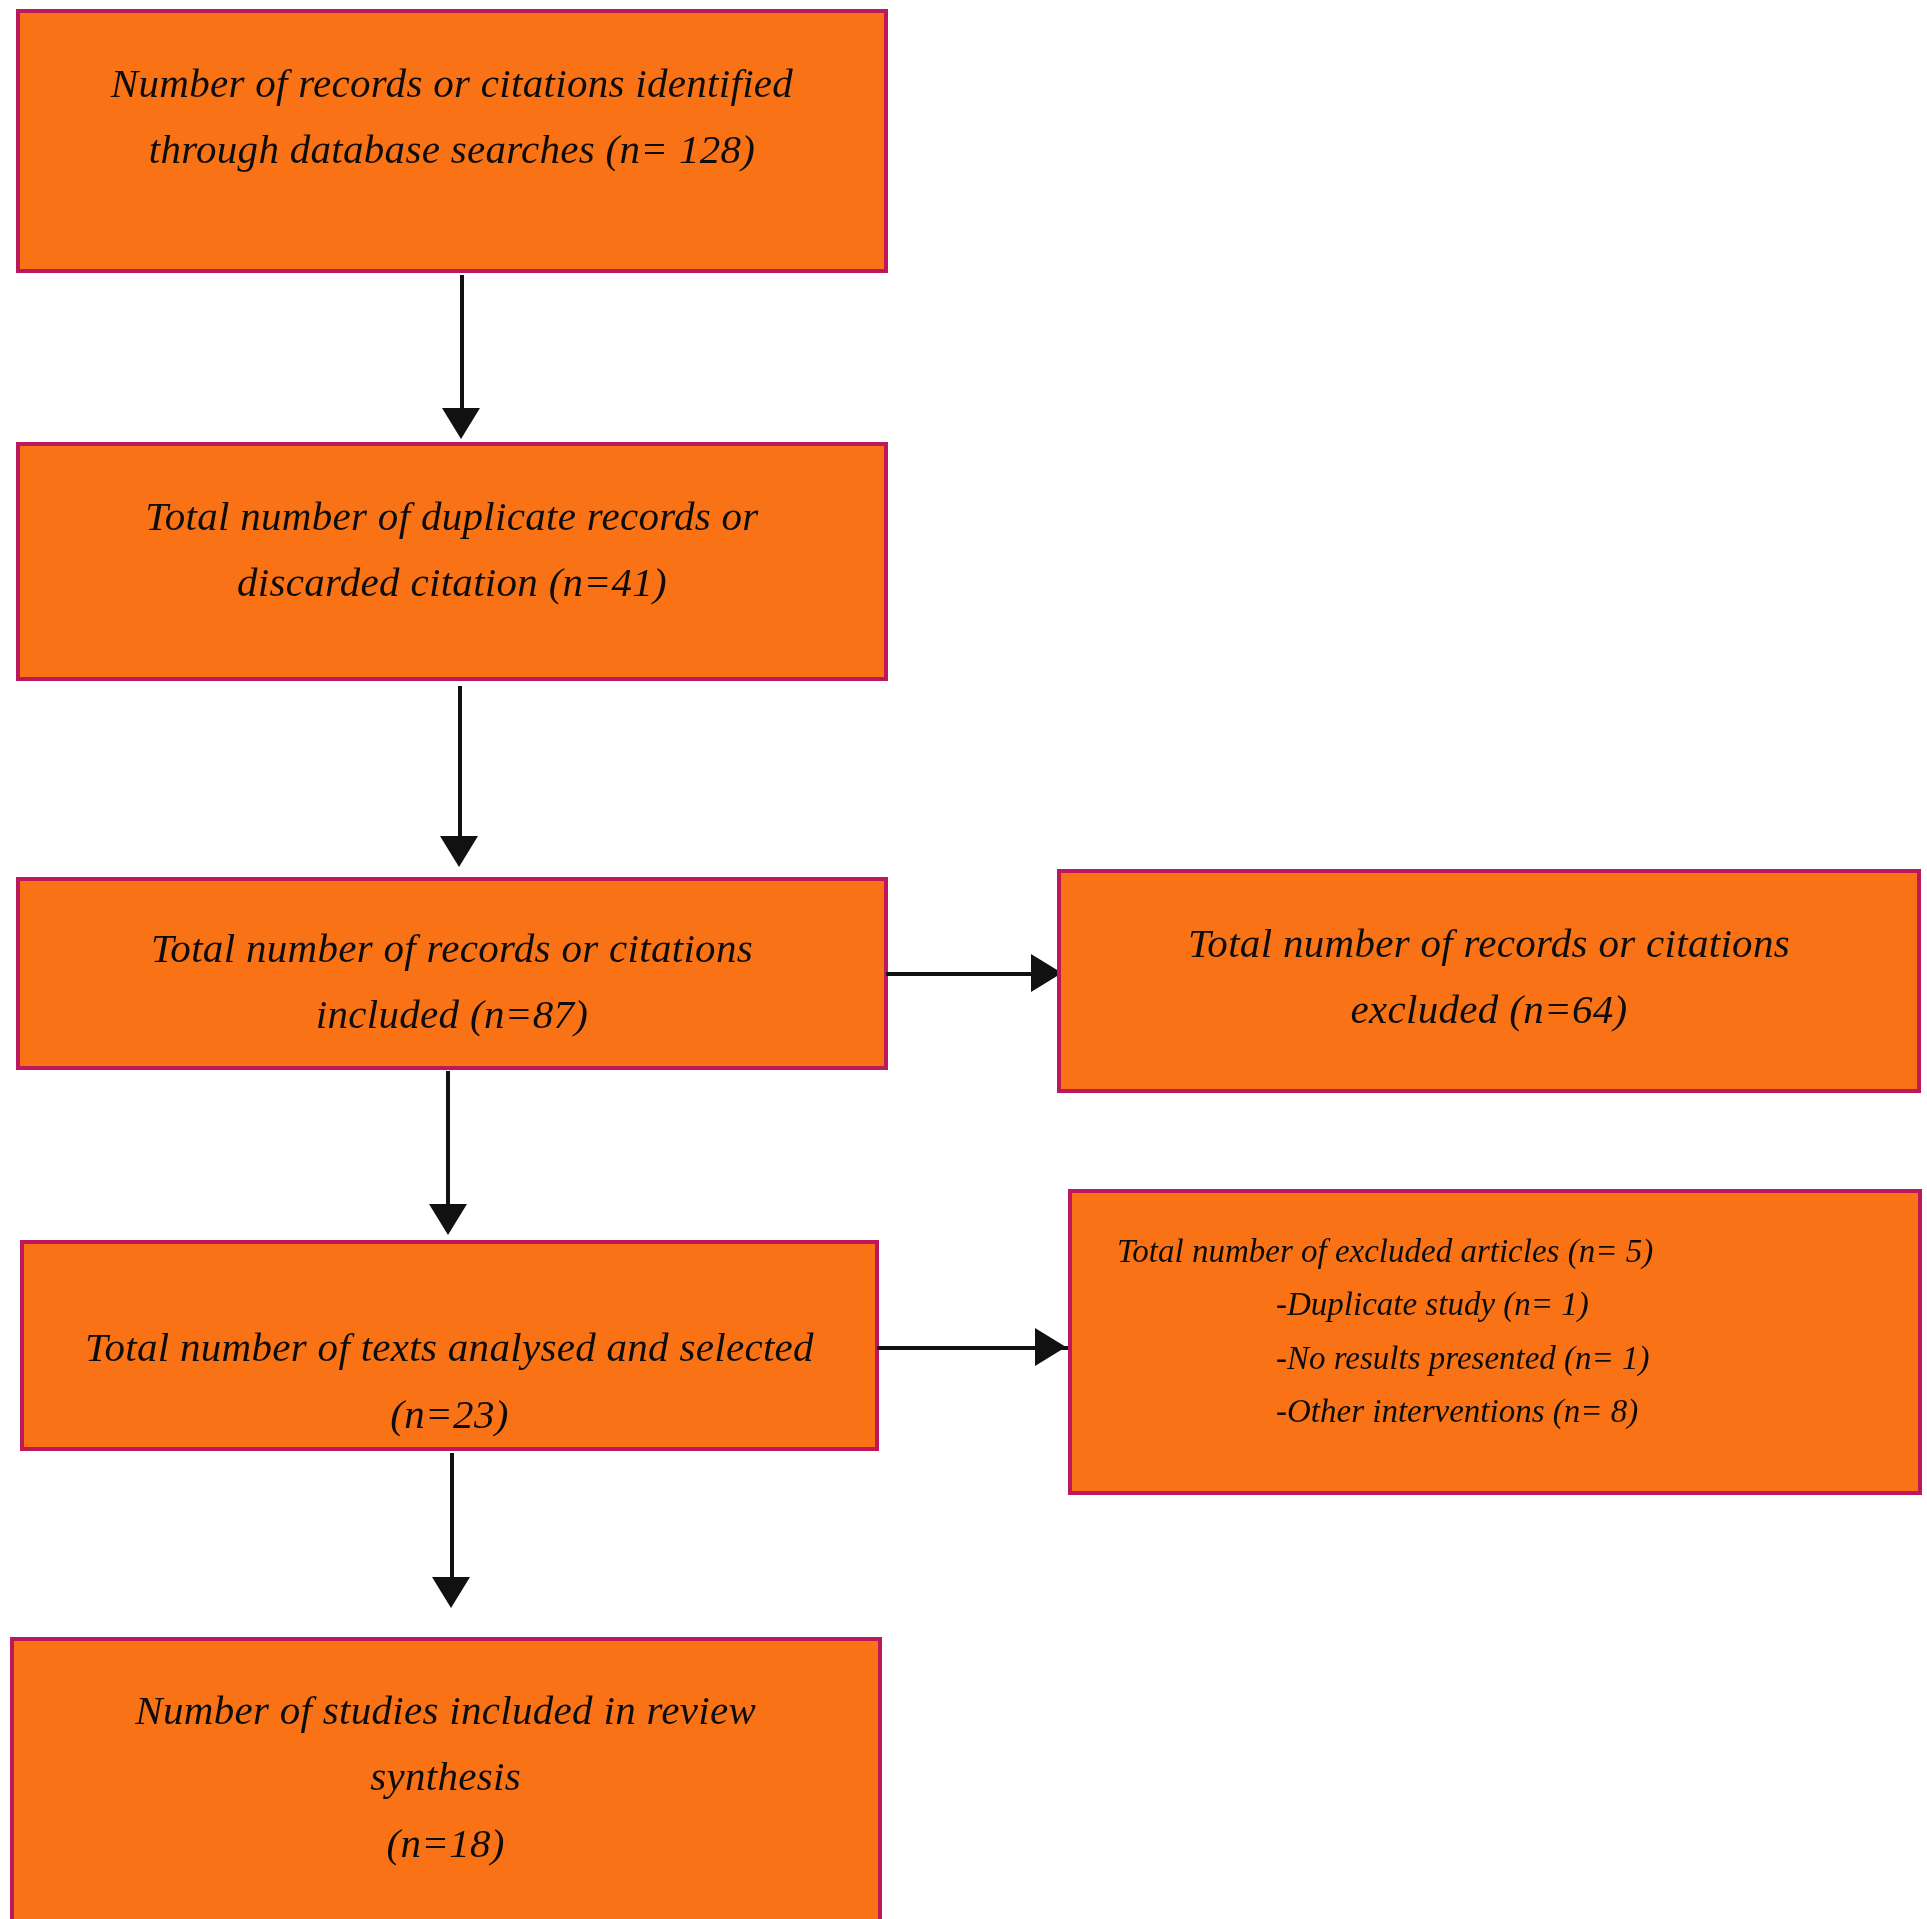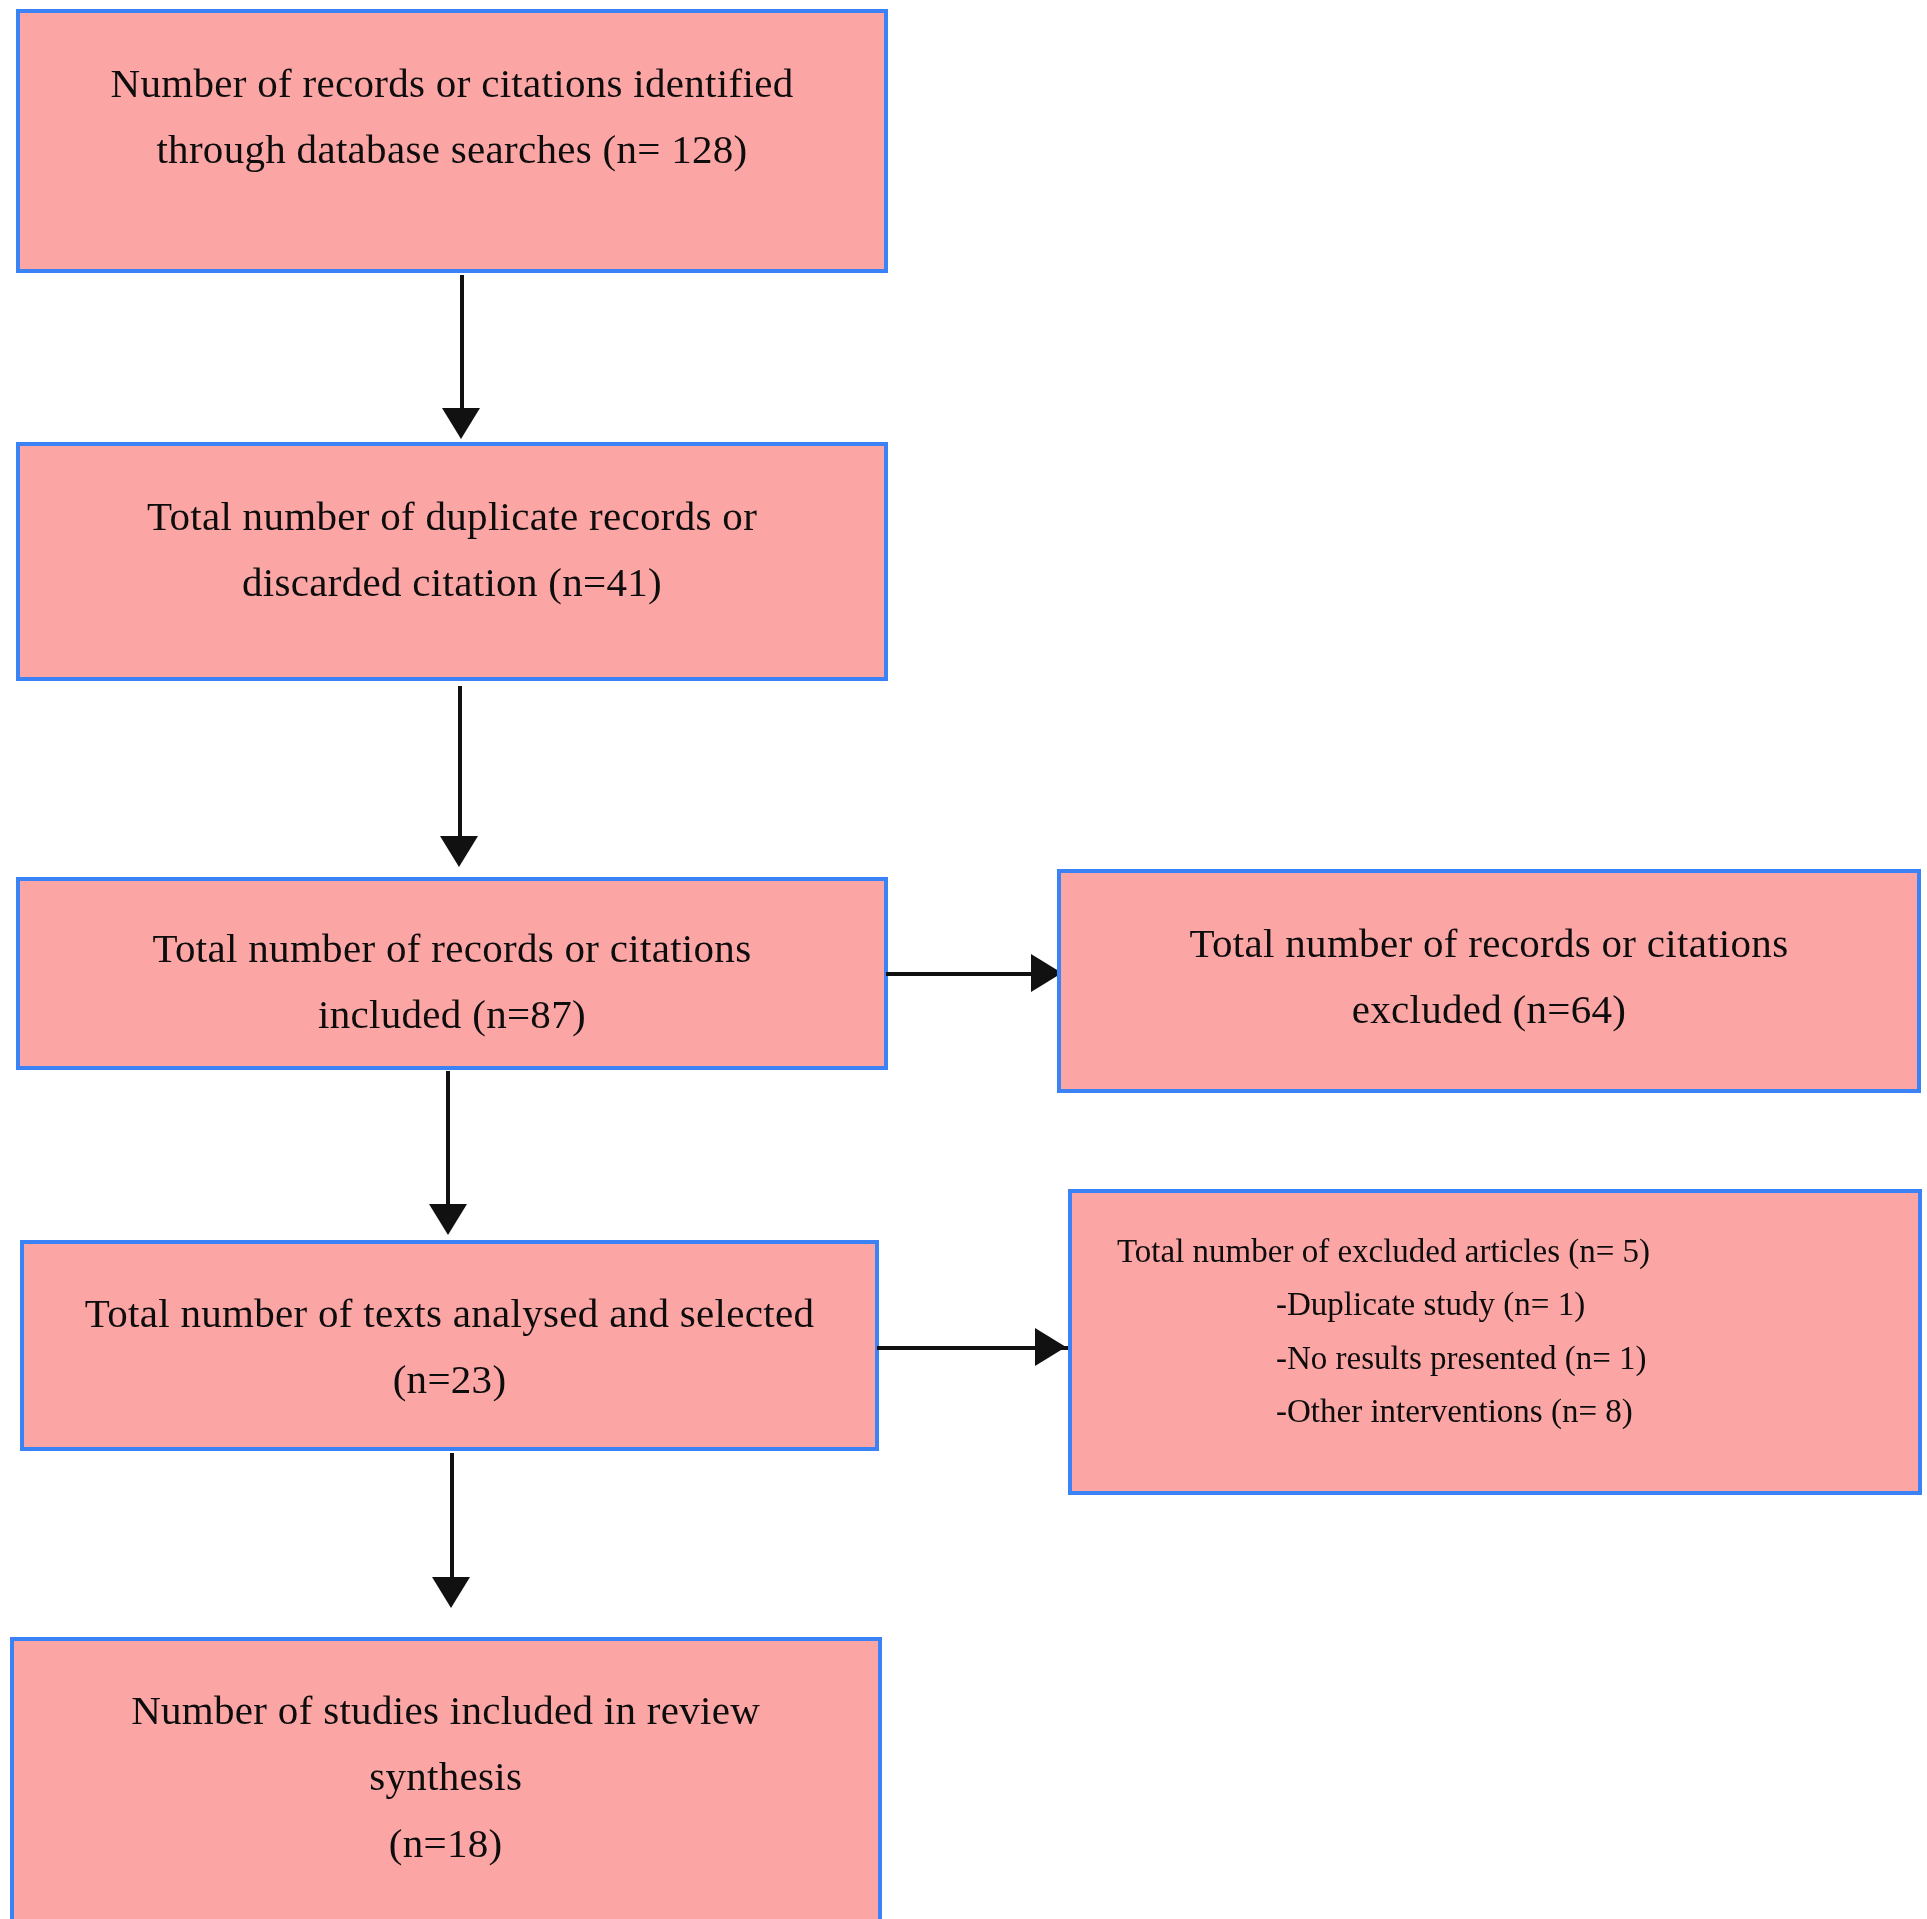--- a/index.html
+++ b/index.html
@@ -15,46 +15,47 @@
   #diagram {
     position: relative;
     width: 1927px;
     height: 1919px;
     background: #ffffff;
     overflow: hidden;
   }
   .node {
     position: absolute;
     box-sizing: border-box;
-    border: 4px solid #3b82f6;
-    background: #fca5a5;
+    border: 4px solid #be185d;
+    background: #f97316;
     display: flex;
     align-items: flex-start;
     justify-content: center;
+    font-style: italic;
   }
   .node .node-text {
     width: 100%;
     text-align: center;
     font-size: 41px;
     line-height: 1.62;
     letter-spacing: 0.3px;
     white-space: pre-line;
     color: #0d0d0d;
   }
   
   #box-identified  { left: 16px;   top: 9px;   width: 872px; height: 264px; }
   #box-identified .node-text  { padding-top: 37px; padding-left: 34px; padding-right: 34px; }
 
   #box-duplicates  { left: 16px;   top: 442px;  width: 872px; height: 239px; }
   #box-duplicates .node-text  { padding-top: 37px; padding-left: 37px; padding-right: 37px; }
 
   #box-included    { left: 16px;   top: 877px; width: 872px; height: 193px; }
   #box-included .node-text    { padding-top: 34px; padding-left: 37px; padding-right: 37px; }
 
-  #box-analysed    { left: 20px;   top: 1240px; width: 859px; height: 211px; }
+  #box-analysed    { left: 20px;   top: 1240px; width: 859px; height: 211px; align-items: flex-end; }
   #box-analysed .node-text    { padding-top: 36px; padding-left: 16px; padding-right: 16px; }
 
   #box-synthesis   { left: 9.7px;   top: 1637px; width: 872px; height: 323px; }
   #box-synthesis .node-text   { padding-top: 36px; padding-left: 45px; padding-right: 45px; }
 
   
   #box-excluded-records { left: 1057px; top: 869px; width: 864px; height: 224px; }
   #box-excluded-records .node-text { padding-top: 37px; padding-left: 32px; padding-right: 32px; }
 
   #box-excluded-articles { left: 1068px; top: 1189px; width: 854px; height: 306px; }

